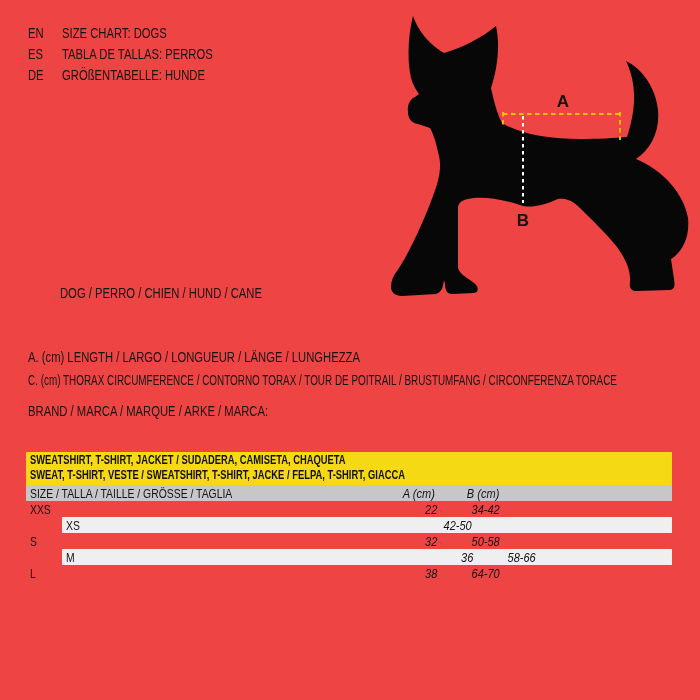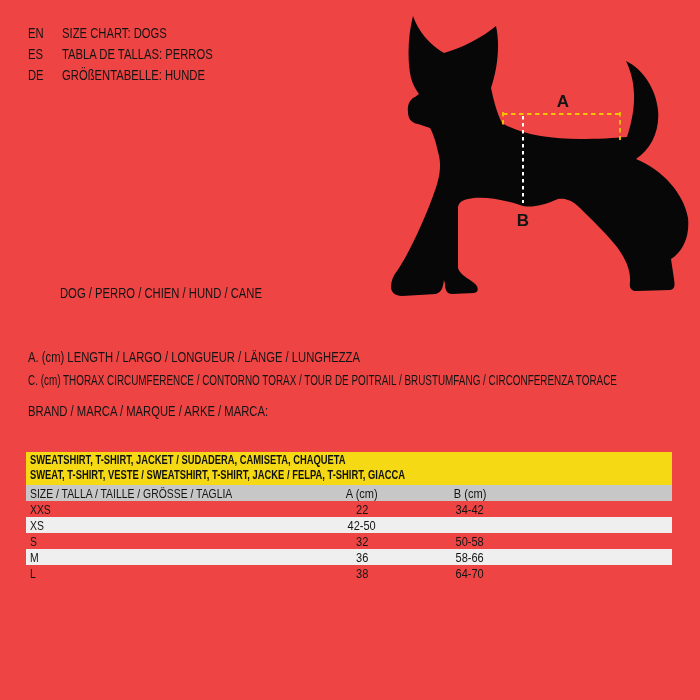--- a/index.html
+++ b/index.html
@@ -29,24 +29,24 @@
   .legend-c { top:372px; }
   .brand-line { top:403px; }
 
   
   .size-table { position:absolute; left:26px; top:452px; width:646px; }
   .tbl-title { background:#F5D914; padding:1px 11px 2px 4px; }
   .tbl-title-line { font-size:12.5px; font-weight:700; line-height:15px; color:#111; }
   .tbl-title-line .cxt { display:inline-block; transform:scaleX(.75); transform-origin:0 50%; white-space:nowrap; }
   .tr { display:grid; grid-template-columns:260px 152px 64px 1fr; height:16px; align-items:center; font-size:13px; }
   .thead { background:#C7C7C7; }
-  .tr.alt { background:#EFEFEF; }
+  .tr.alt { background:#EFEFEF;margin-left:36px; }
   .td-left { padding-left:4px; }
   .td-left .cxl { display:inline-block; transform:scaleX(.8); transform-origin:0 50%; white-space:nowrap; }
-  .td-center { text-align:center; }
+  .td-center { text-align:right;font-style:italic; }
 </style>
 </head>
 <body>
 
 <div class="page">
 
   <section class="langs">
     <div class="lang-row">
       <span class="lang-code"><span class="cx">EN</span></span>
       <span class="cx">SIZE CHART: DOGS</span>

